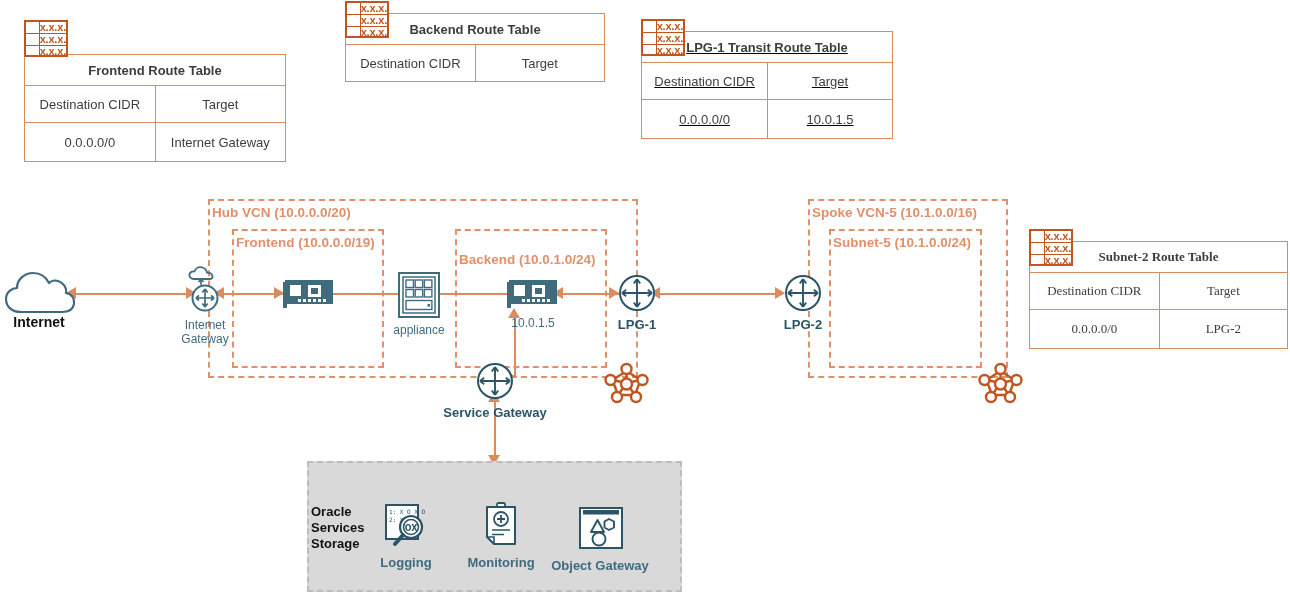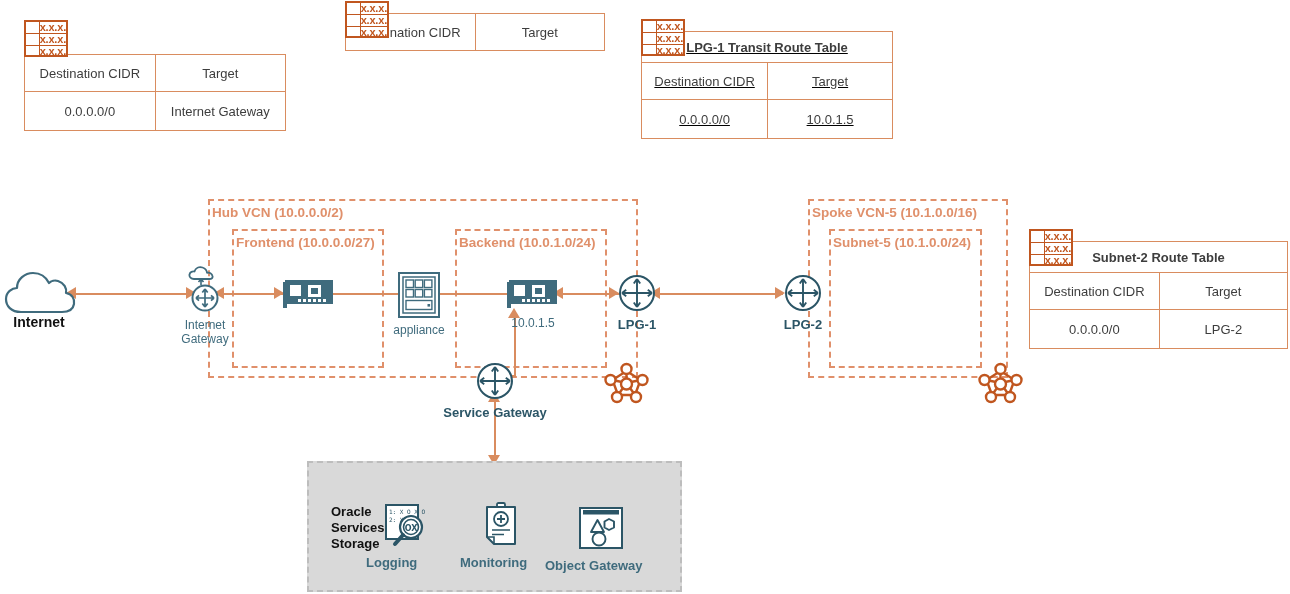--- a/index.html
+++ b/index.html
@@ -75,21 +75,21 @@
   .osn{
     position:absolute;background:#d9d9d9;border:2px dashed #bdbdbd;
     box-sizing:border-box;
   }
   .osn-title{
     position:absolute;color:#111;font-weight:bold;font-size:13px;
     line-height:16px;
   }
   .svc-label{
     position:absolute;color:#3f6b7d;font-weight:bold;font-size:13px;
-    white-space:nowrap;
+    text-align:center;white-space:nowrap;
   }
 </style>
 </head>
 <body>
 
 <div class="abs" style="left:24px;top:20px;">
   <div class="tbl-icon">
     <div class="tbl-icon-row">
       <div class="tbl-icon-c1"></div>
       <div class="tbl-icon-c2">x.x.x.</div>
@@ -98,20 +98,23 @@
       <div class="tbl-icon-c1"></div>
       <div class="tbl-icon-c2">x.x.x.</div>
     </div>
     <div class="tbl-icon-row">
       <div class="tbl-icon-c1"></div>
       <div class="tbl-icon-c2">x.x.x.</div>
     </div>
   </div>
   <table class="rtable" style="left:0;top:34px;width:262px;">
     <tbody>
+        <tr>
+      <td class="rt-title" colspan="2">Frontend Route Table</td>
+    </tr>
     <tr>
       <td class="rt-head" style="width:131px">Destination CIDR</td>
       <td class="rt-head" style="width:131px">Target</td>
     </tr>
     <tr>
       <td class="rt-cell">0.0.0.0/0</td>
       <td class="rt-cell">Internet Gateway</td>
     </tr>
   </tbody>
     </table>
@@ -127,20 +130,23 @@
       <div class="tbl-icon-c1"></div>
       <div class="tbl-icon-c2">x.x.x.</div>
     </div>
     <div class="tbl-icon-row">
       <div class="tbl-icon-c1"></div>
       <div class="tbl-icon-c2">x.x.x.</div>
     </div>
   </div>
   <table class="rtable" style="left:0;top:12px;width:260px;">
     <tbody>
+        <tr>
+      <td class="rt-title" colspan="2">Backend Route Table</td>
+    </tr>
     <tr>
       <td class="rt-head" style="width:130px">Destination CIDR</td>
       <td class="rt-head" style="width:130px">Target</td>
     </tr>
   </tbody>
     </table>
 </div>
 
 <div class="abs" style="left:641px;top:19px;">
   <div class="tbl-icon">
@@ -182,45 +188,45 @@
     </div>
     <div class="tbl-icon-row">
       <div class="tbl-icon-c1"></div>
       <div class="tbl-icon-c2">x.x.x.</div>
     </div>
     <div class="tbl-icon-row">
       <div class="tbl-icon-c1"></div>
       <div class="tbl-icon-c2">x.x.x.</div>
     </div>
   </div>
-  <table class="rtable" style="left:0;top:12px;width:259px;">
+  <table class="rtable" style="left:0;top:12px;width:259px;font-family:Liberation Serif, serif;">
     <tbody>
         <tr>
       <td class="rt-title" colspan="2">Subnet-2 Route Table</td>
     </tr>
     <tr>
       <td class="rt-head" style="width:130px">Destination CIDR</td>
       <td class="rt-head" style="width:129px">Target</td>
     </tr>
     <tr>
       <td class="rt-cell">0.0.0.0/0</td>
       <td class="rt-cell">LPG-2</td>
     </tr>
   </tbody>
     </table>
 </div>
 
 <div class="vcnbox" style="left:208px;top:199px;width:430px;height:179px;"></div>
-<div class="vcnlabel" style="left:212px;top:205px;">Hub VCN (10.0.0.0/2)</div>
+<div class="vcnlabel" style="left:212px;top:205px;">Hub VCN (10.0.0.0/20)</div>
 
 <div class="vcnbox" style="left:232px;top:229px;width:152px;height:139px;"></div>
-<div class="vcnlabel" style="left:236px;top:235px;">Frontend (10.0.0.0/27)</div>
+<div class="vcnlabel" style="left:236px;top:235px;">Frontend (10.0.0.0/19)</div>
 
 <div class="vcnbox" style="left:455px;top:229px;width:152px;height:139px;"></div>
-<div class="vcnlabel" style="left:459px;top:235px;">Backend (10.0.1.0/24)</div>
+<div class="vcnlabel" style="left:459px;top:252px;">Backend (10.0.1.0/24)</div>
 
 <div class="vcnbox" style="left:808px;top:199px;width:200px;height:179px;"></div>
 <div class="vcnlabel" style="left:812px;top:205px;">Spoke VCN-5 (10.1.0.0/16)</div>
 
 <div class="vcnbox" style="left:829px;top:229px;width:153px;height:139px;"></div>
 <div class="vcnlabel" style="left:833px;top:235px;">Subnet-5 (10.1.0.0/24)</div>
 
 <div class="hline" style="left:72px;top:293px;width:120px;"></div>
 <div class="arrow arr-l" style="left:66px;top:287px;"></div>
 <div class="arrow arr-r" style="left:186px;top:287px;"></div>
@@ -360,21 +366,21 @@
     <circle cx="22.5" cy="7" r="5"></circle>
       <circle cx="6.5" cy="18" r="5"></circle>
       <circle cx="38.5" cy="18" r="5"></circle>
     <circle cx="13" cy="35" r="5"></circle>
       <circle cx="32" cy="35" r="5"></circle>
       <circle cx="22.5" cy="22" r="5.5"></circle>
   </g>
 </svg>
 
 <div class="osn" style="left:307px;top:461px;width:375px;height:131px;"></div>
-<div class="osn-title" style="left:311px;top:504px;margin-left:20px;">
+<div class="osn-title" style="left:311px;top:504px;">
   <span>Oracle</span><br>
   <span>Services</span><br>
   <span>Storage</span>
 </div>
 
 <svg class="abs" style="left:383px;top:503px;" width="46" height="46" viewBox="0 0 46 46">
   <rect x="3" y="2" width="32" height="34" fill="#ffffff" stroke="#2b5566" stroke-width="2"></rect>
   <g fill="#2b5566" font-size="6" font-family="DejaVu Sans Mono, monospace">
     <text x="6" y="11">1: X O X O X</text>
     <text x="6" y="19">2: X (</text>

